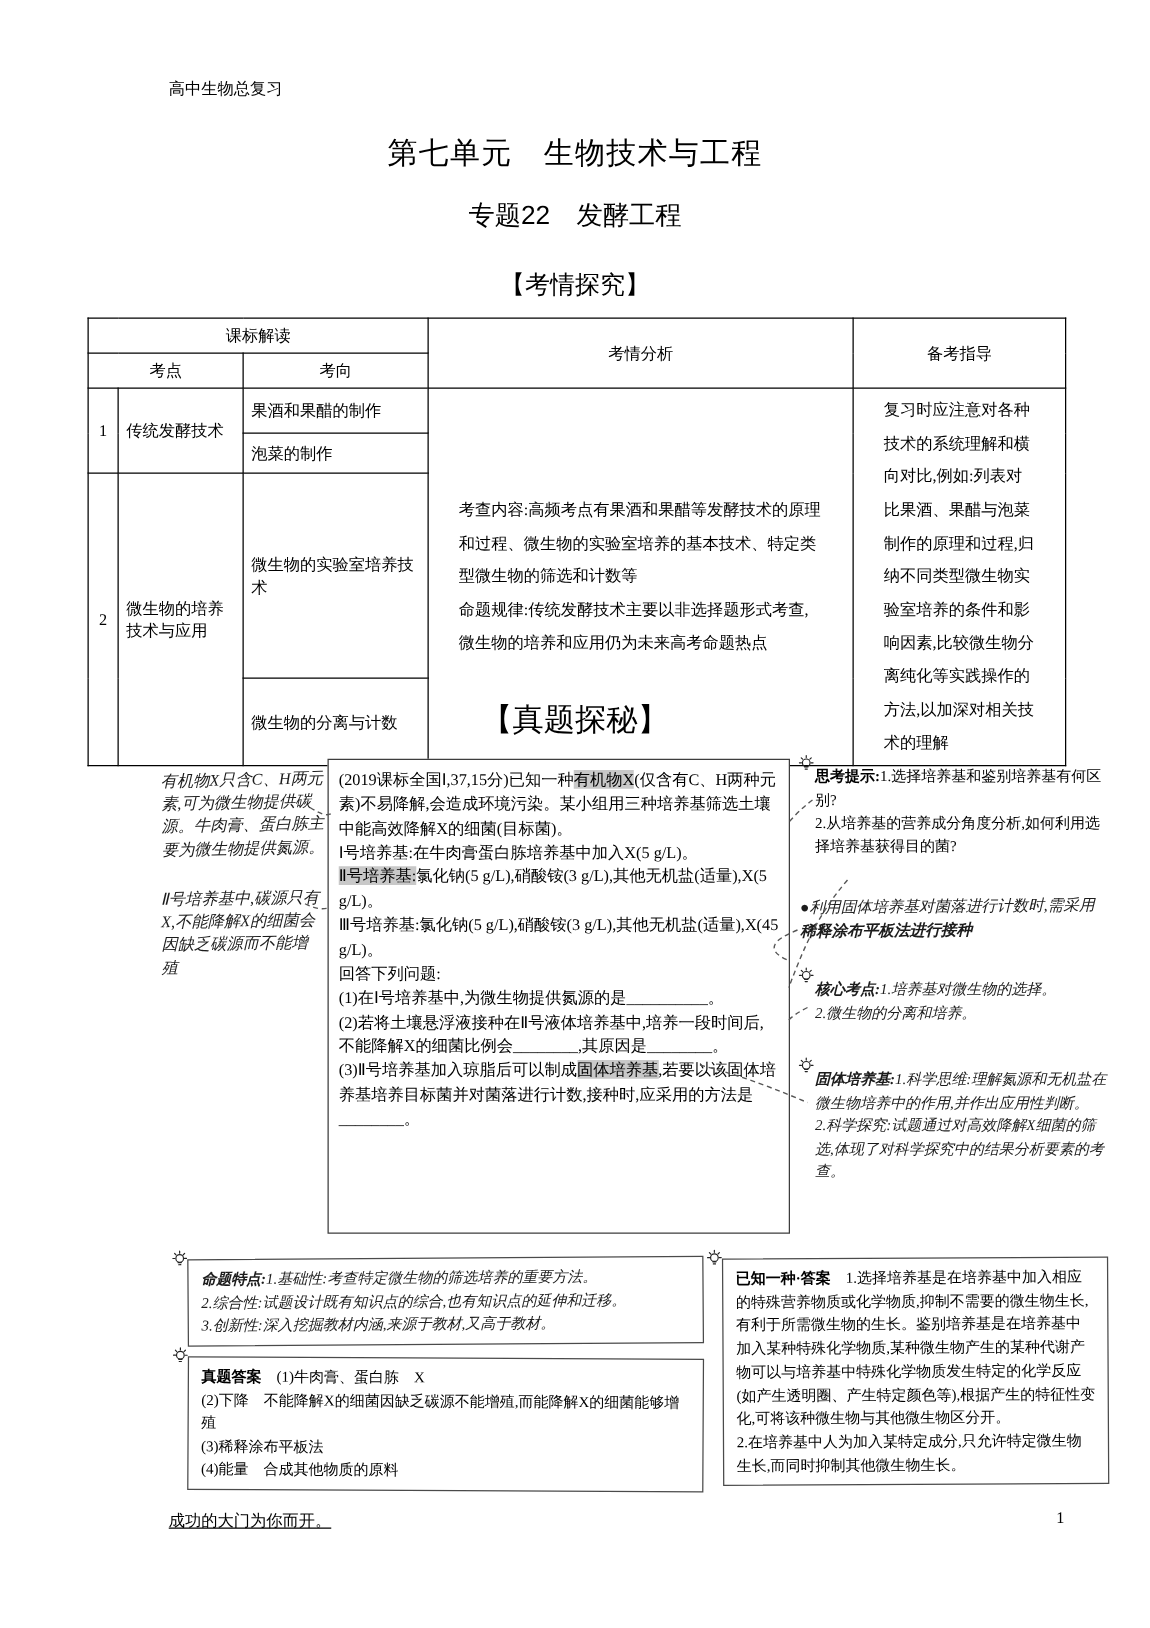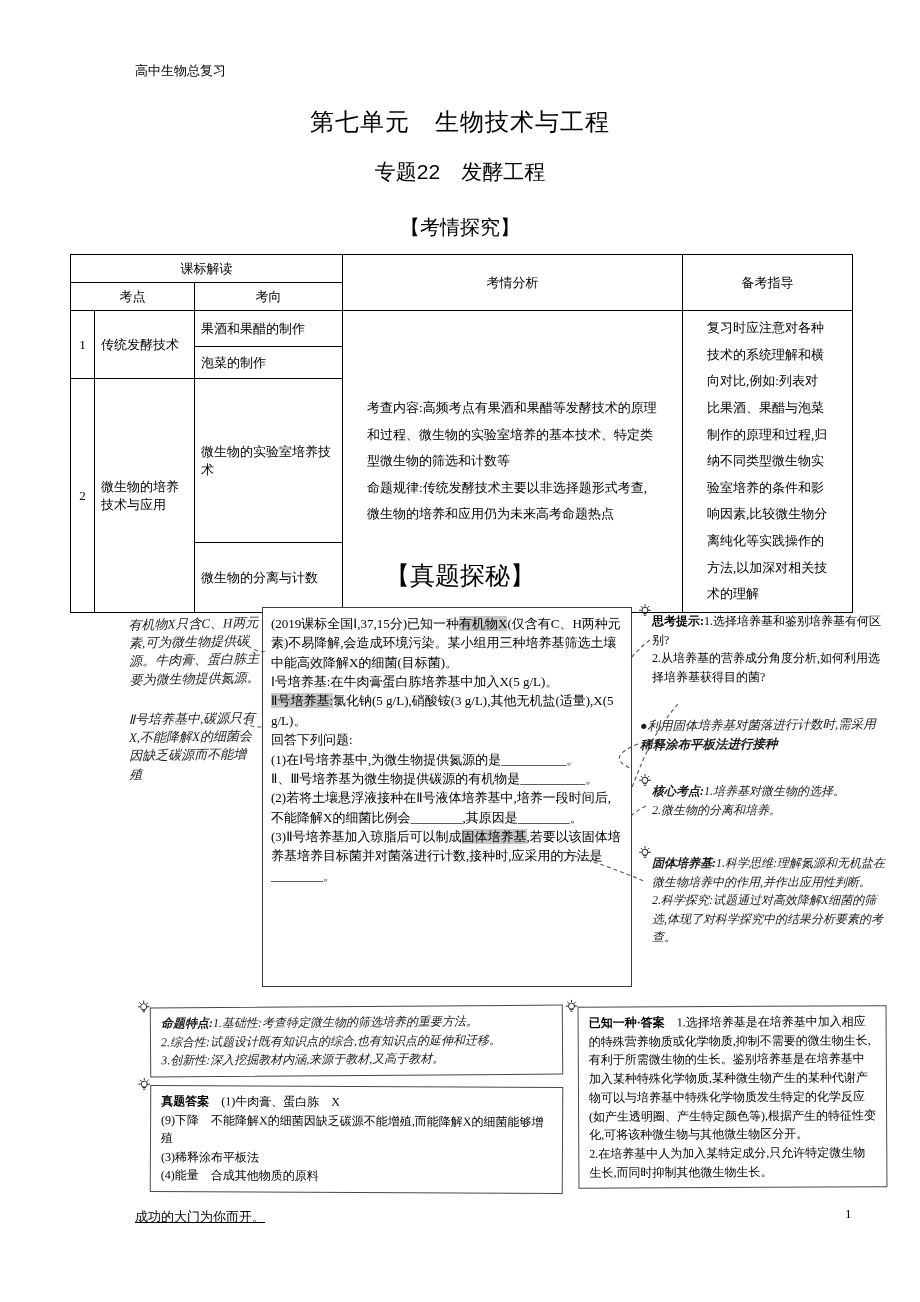--- a/index.html
+++ b/index.html
@@ -107,23 +107,23 @@
 
 <div class="abs center heading sec-head2">【真题探秘】</div>
 
 <div class="abs hand note-left-1">有机物X只含C、H两元素,可为微生物提供碳源。牛肉膏、蛋白胨主要为微生物提供氮源。</div>
 <div class="abs hand note-left-2">Ⅱ号培养基中,碳源只有X,不能降解X的细菌会因缺乏碳源而不能增殖</div>
 
 <div class="abs qbox">
     <p class="q-par"><span>(2019课标全国Ⅰ,37,15分)已知一种</span><span class="hl">有机物X</span><span>(仅含有C、H两种元素)不易降解,会造成环境污染。某小组用三种培养基筛选土壤中能高效降解X的细菌(目标菌)。</span></p>
     <p class="q-par"><span>Ⅰ号培养基:在牛肉膏蛋白胨培养基中加入X(5 g/L)。</span></p>
     <p class="q-par"><span class="hl">Ⅱ号培养基:</span><span>氯化钠(5 g/L),硝酸铵(3 g/L),其他无机盐(适量),X(5 g/L)。</span></p>
+    <p class="q-par"><span>Ⅲ号培养基:氯化钠(5 g/L),硝酸铵(3 g/L),其他无机盐(适量),X(45 g/L)。</span></p>
     <p class="q-par"><span>回答下列问题:</span></p>
     <p class="q-par"><span>(1)在Ⅰ号培养基中,为微生物提供氮源的是__________。</span></p>
-    <p class="q-par"><span>Ⅱ、Ⅲ号培养基为微生物提供碳源的有机物是__________。</span></p>
     <p class="q-par"><span>(2)若将土壤悬浮液接种在Ⅱ号液体培养基中,培养一段时间后,不能降解X的细菌比例会________,其原因是________。</span></p>
     <p class="q-par"><span>(3)Ⅱ号培养基加入琼脂后可以制成</span><span class="hl">固体培养基</span><span>,若要以该固体培养基培养目标菌并对菌落进行计数,接种时,应采用的方法是________。</span></p>
   </div>
 
 <div class="callout tip-box">
   <span class="bulb"><svg viewBox="0 0 22 22" width="16" height="16">
         <g fill="none" stroke="#222" stroke-width="1.3" stroke-linecap="round">
           <circle cx="11" cy="10" r="4.2"></circle>
           <path d="M9.2 14.6h3.6M9.8 16.9h2.4"></path>
           <path d="M11 2v2.2M3.5 10h2.2M16.3 10h2.2M5.5 4.5L7 6M16.5 4.5L15 6"></path>
@@ -176,21 +176,21 @@
 
 <div class="callout boxed zhenti-box">
   <span class="bulb"><svg viewBox="0 0 22 22" width="16" height="16">
         <g fill="none" stroke="#222" stroke-width="1.3" stroke-linecap="round">
           <circle cx="11" cy="10" r="4.2"></circle>
           <path d="M9.2 14.6h3.6M9.8 16.9h2.4"></path>
           <path d="M11 2v2.2M3.5 10h2.2M16.3 10h2.2M5.5 4.5L7 6M16.5 4.5L15 6"></path>
         </g>
       </svg></span>
   <b class="clabel">真题答案</b>　<span class="pre">(1)牛肉膏、蛋白胨　X
-(9)下降　不能降解X的细菌因缺乏碳源不能增殖,而能降解X的细菌能够增殖
+(2)下降　不能降解X的细菌因缺乏碳源不能增殖,而能降解X的细菌能够增殖
 (3)稀释涂布平板法
 (4)能量　合成其他物质的原料</span>
 </div>
 
 <div class="callout boxed skda-box">
   <span class="bulb"><svg viewBox="0 0 22 22" width="16" height="16">
         <g fill="none" stroke="#222" stroke-width="1.3" stroke-linecap="round">
           <circle cx="11" cy="10" r="4.2"></circle>
           <path d="M9.2 14.6h3.6M9.8 16.9h2.4"></path>
           <path d="M11 2v2.2M3.5 10h2.2M16.3 10h2.2M5.5 4.5L7 6M16.5 4.5L15 6"></path>

